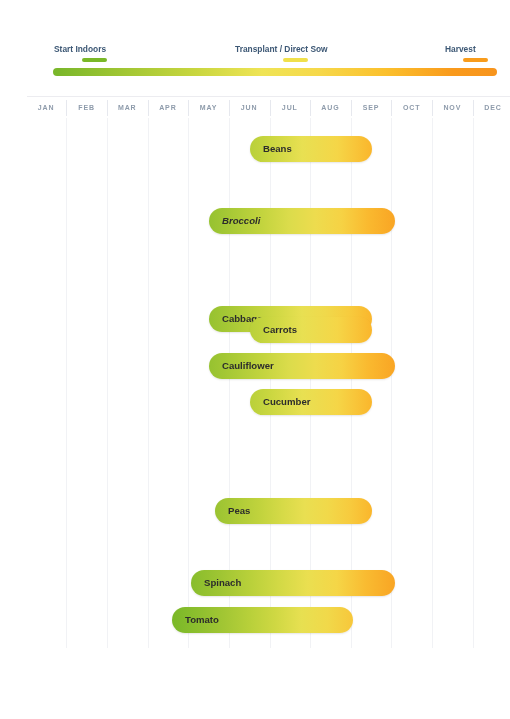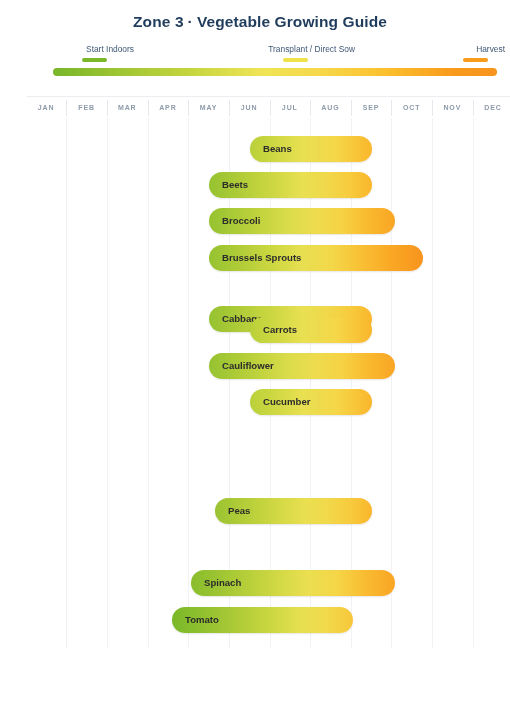--- a/index.html
+++ b/index.html
@@ -53,21 +53,22 @@
   
   .legend {
     position: absolute;
     left: 13px;
     top: 44px;
     width: 470px;
     height: 24px;
   }
   .legend-item {
     position: absolute;
-    text-align: right;
+    text-align: left;
+    font-weight: bold;
   }
   .legend-label {
     font-size: 8.4px;
     color: #3d5875;
     white-space: nowrap;
     line-height: 11px;
   }
   .legend-swatch {
     margin: 3px auto 0 auto;
     width: 25px;
@@ -199,23 +200,20 @@
     position: relative;
     top: 1px;
   }
 </style>
 </head>
 <body>
 
 <div id="page">
   <div class="card">
 
-    <div class="title">
-      <span>Zone 3</span><span class="sep">·</span><span>Vegetable Growing Guide</span>
-    </div>
 
     <div class="legend" id="legend">
         <div class="legend-item li-0">
           <div class="legend-label">Start Indoors</div>
           <div class="legend-swatch" style="background: rgb(122, 184, 40);"></div>
         </div>
         <div class="legend-item li-1">
           <div class="legend-label">Transplant / Direct Sow</div>
           <div class="legend-swatch" style="background: rgb(240, 224, 74);"></div>
         </div>
@@ -266,33 +264,23 @@
           <div class="gridline" style="left: 364.409px;"></div>
           <div class="gridline" style="left: 405.045px;"></div>
           <div class="gridline" style="left: 445.682px;"></div>
         </div>
       <div class="rows" id="rows">
           <div class="row" style="top: 14px;">
             <div class="bar" style="left: 223px; width: 122px; background: linear-gradient(to right, rgb(185, 208, 58) 0%, rgb(200, 214, 63) 14.3%, rgb(216, 219, 72) 28.6%, rgb(232, 224, 82) 42.9%, rgb(238, 219, 77) 57.1%, rgb(245, 214, 71) 71.4%, rgb(248, 198, 58) 85.7%, rgb(250, 182, 44) 100%);">
               <div class="bar-label">Beans</div>
             </div>
           </div>
-          <div class="row" style="top: 50.2px;">
-            <div class="bar" style="left: 182px; width: 163px; background: linear-gradient(to right, rgb(150, 194, 48) 0%, rgb(169, 201, 54) 14.3%, rgb(190, 210, 60) 28.6%, rgb(210, 217, 69) 42.9%, rgb(232, 224, 82) 57.1%, rgb(240, 217, 75) 71.4%, rgb(247, 204, 62) 85.7%, rgb(250, 182, 44) 100%);">
-              <div class="bar-label">Beets</div>
-            </div>
-          </div>
           <div class="row" style="top: 86.4px;">
-            <div class="bar" style="left: 182px; width: 186px; background: linear-gradient(to right, rgb(150, 194, 48) 0%, rgb(172, 203, 55) 14.3%, rgb(195, 212, 62) 28.6%, rgb(219, 220, 75) 42.9%, rgb(237, 220, 78) 57.1%, rgb(246, 210, 68) 71.4%, rgb(250, 185, 47) 85.7%, rgb(249, 165, 36) 100%);">
+            <div class="bar" style="left: 182px; width: 186px; background: linear-gradient(to right, rgb(150, 194, 48) 0%, rgb(172, 203, 55) 14.3%, rgb(195, 212, 62) 28.6%, rgb(219, 220, 75) 42.9%, rgb(237, 220, 78) 57.1%, rgb(246, 210, 68) 71.4%, rgb(250, 185, 47) 85.7%, rgb(249, 165, 36) 100%); font-style: italic;">
               <div class="bar-label">Broccoli</div>
-            </div>
-          </div>
-          <div class="row" style="top: 122.6px;">
-            <div class="bar" style="left: 182px; width: 214px; background: linear-gradient(to right, rgb(150, 194, 48) 0%, rgb(176, 204, 56) 14.3%, rgb(203, 215, 64) 28.6%, rgb(230, 223, 81) 42.9%, rgb(243, 216, 73) 57.1%, rgb(249, 191, 52) 71.4%, rgb(250, 167, 36) 85.7%, rgb(247, 148, 29) 100%);">
-              <div class="bar-label">Brussels Sprouts</div>
             </div>
           </div>
           <div class="row" style="top: 158.8px;">
             <div class="bar" style="left: 182px; width: 163px; background: linear-gradient(to right, rgb(150, 194, 48) 0%, rgb(169, 201, 54) 14.3%, rgb(190, 210, 60) 28.6%, rgb(210, 217, 69) 42.9%, rgb(232, 224, 82) 57.1%, rgb(240, 217, 75) 71.4%, rgb(247, 204, 62) 85.7%, rgb(250, 182, 44) 100%); margin-top: 25px;">
               <div class="bar-label">Cabbage</div>
             </div>
           </div>
           <div class="row" style="top: 195px;">
             <div class="bar" style="left: 223px; width: 122px; background: linear-gradient(to right, rgb(185, 208, 58) 0%, rgb(200, 214, 63) 14.3%, rgb(216, 219, 72) 28.6%, rgb(232, 224, 82) 42.9%, rgb(238, 219, 77) 57.1%, rgb(245, 214, 71) 71.4%, rgb(248, 198, 58) 85.7%, rgb(250, 182, 44) 100%);">
               <div class="bar-label">Carrots</div>

